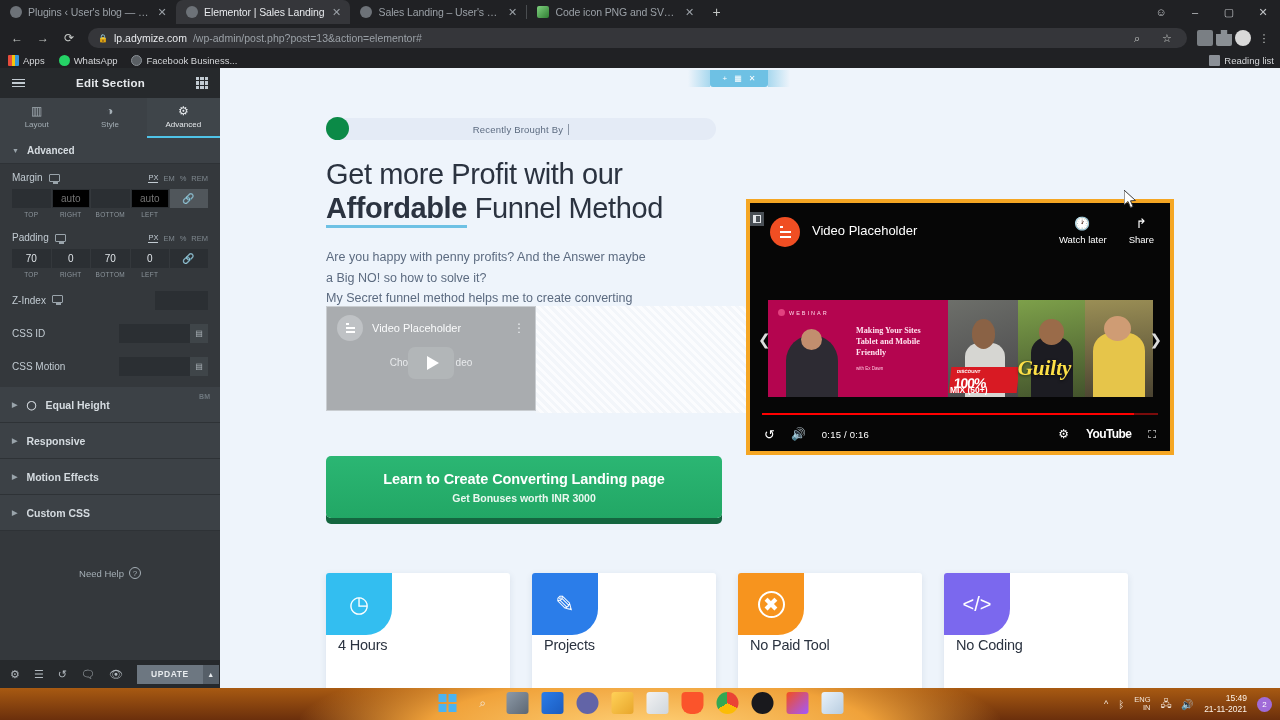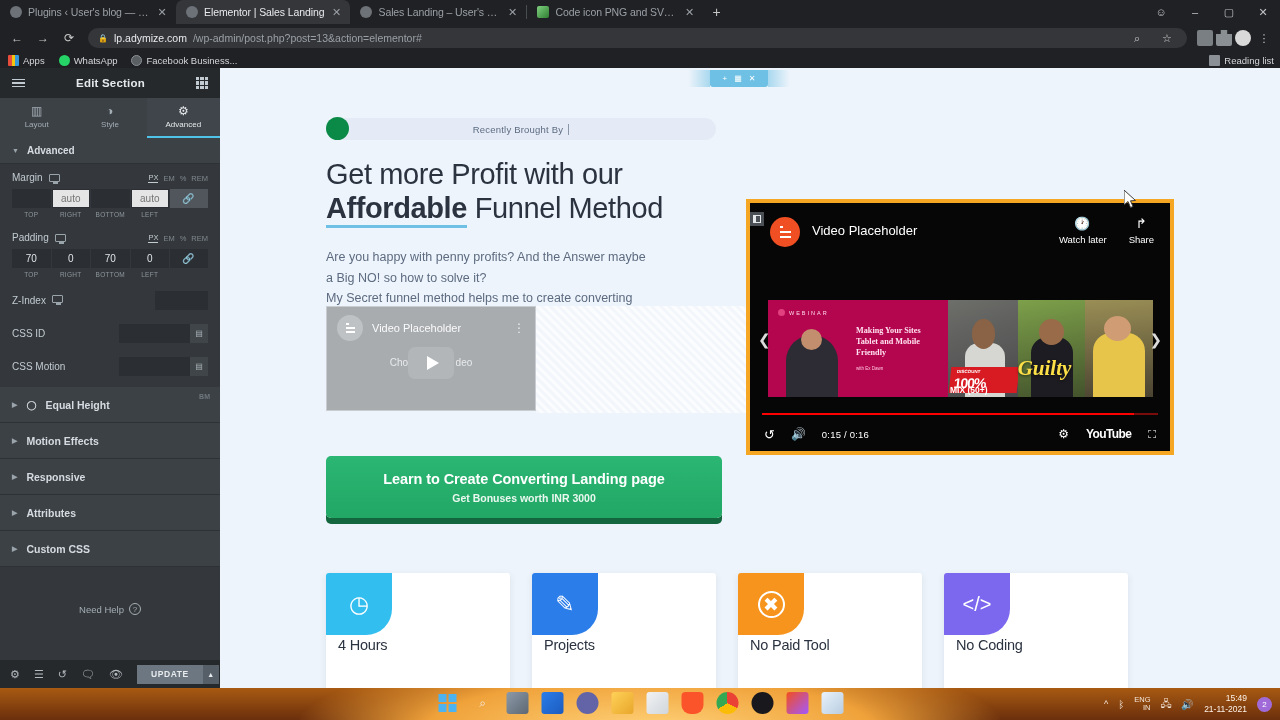--- a/index.html
+++ b/index.html
@@ -94,21 +94,21 @@
   .monitor::after { content:''; position:absolute; left:3px; bottom:-3px; width:5px; height:2px; background:#9aa4ab; }
   .units { display:flex; gap:5px; font-size:7.5px; color:#7e878e; align-items:center; }
   .units .u.active { color:#c2cbd2; border-bottom:1px solid #c2cbd2; }
 
   .dims { display:flex; gap:1px; }
   .dim { flex:1; display:flex; flex-direction:column; align-items:center; }
   .dim input {
     width:100%; height:19px; background:#2b2f33; border:1px solid #2b2f33;
     color:#dfe4e8; font-size:10px; text-align:center; font-family:inherit; outline:none;
   }
-  .dim input.placeholder { background:#e5e5e5; color:#6d767d; }
+  .dim input.placeholder { background:#000000; color:#6d767d; }
   .dim .cap { font-size:6.5px; color:#8d969d; margin-top:3px; letter-spacing:0.3px; }
   .linkbtn {
     width:38px; height:19px; background:#50565b; display:flex;
     align-items:center; justify-content:center; color:#d9dee2; font-size:10px;
   }
   .linkbtn.dark { background:#2b2f33; }
 
   .row-ctrl { padding:7px 12px; display:flex; align-items:center; justify-content:space-between; }
   .row-ctrl .lbl { font-size:10px; color:#c2cbd2; display:flex; align-items:flex-start; gap:6px; }
   .mini-input { width:53px; height:19px; background:#2b2f33; border:none; }
@@ -539,29 +539,25 @@
 
     <div class="accordion">
       <div class="acc-item">
         <span class="caret">▶</span>
         <span style="font-size:9px;">◯</span>
         <span>Equal Height</span>
         <span class="acc-badge">BM</span>
       </div>
       <div class="acc-item">
         <span class="caret">▶</span>
-        <span>Motion Effects</span>
+        <span>Responsive</span>
       </div>
       <div class="acc-item">
         <span class="caret">▶</span>
-        <span>Responsive</span>
-      </div>
-      <div class="acc-item">
-        <span class="caret">▶</span>
-        <span>Attributes</span>
+        <span>Motion Effects</span>
       </div>
       <div class="acc-item">
         <span class="caret">▶</span>
         <span>Custom CSS</span>
       </div>
     </div>
 
     <div class="need-help">
       <span>Need Help</span>
       <span class="qmark">?</span>

